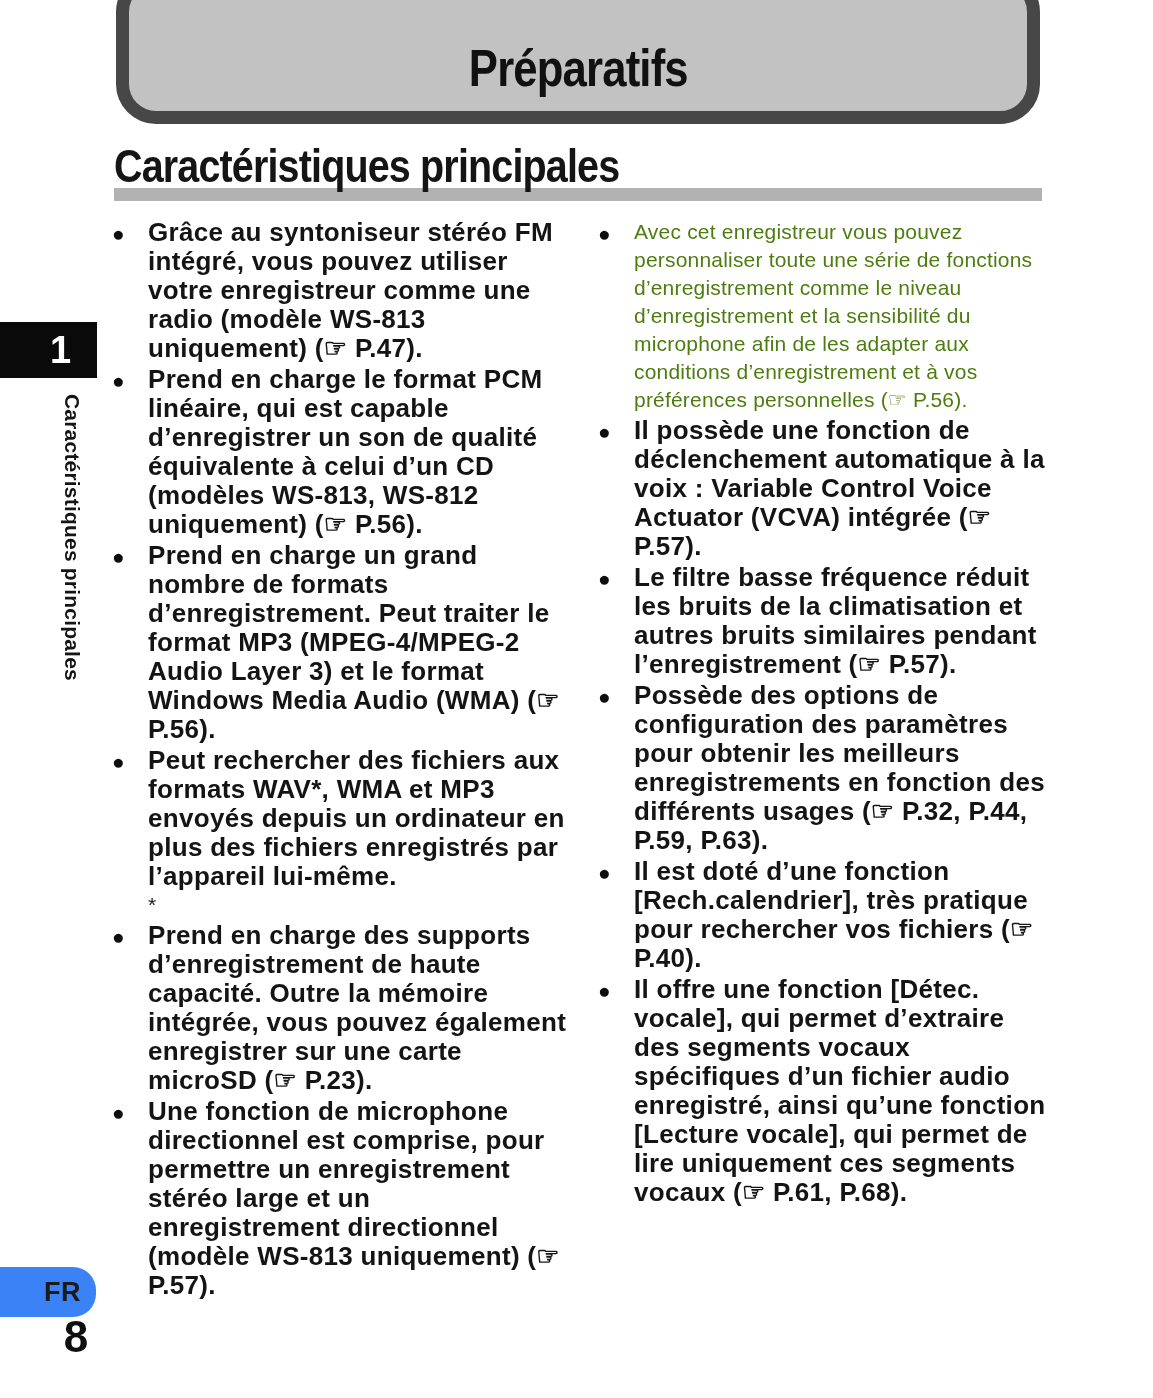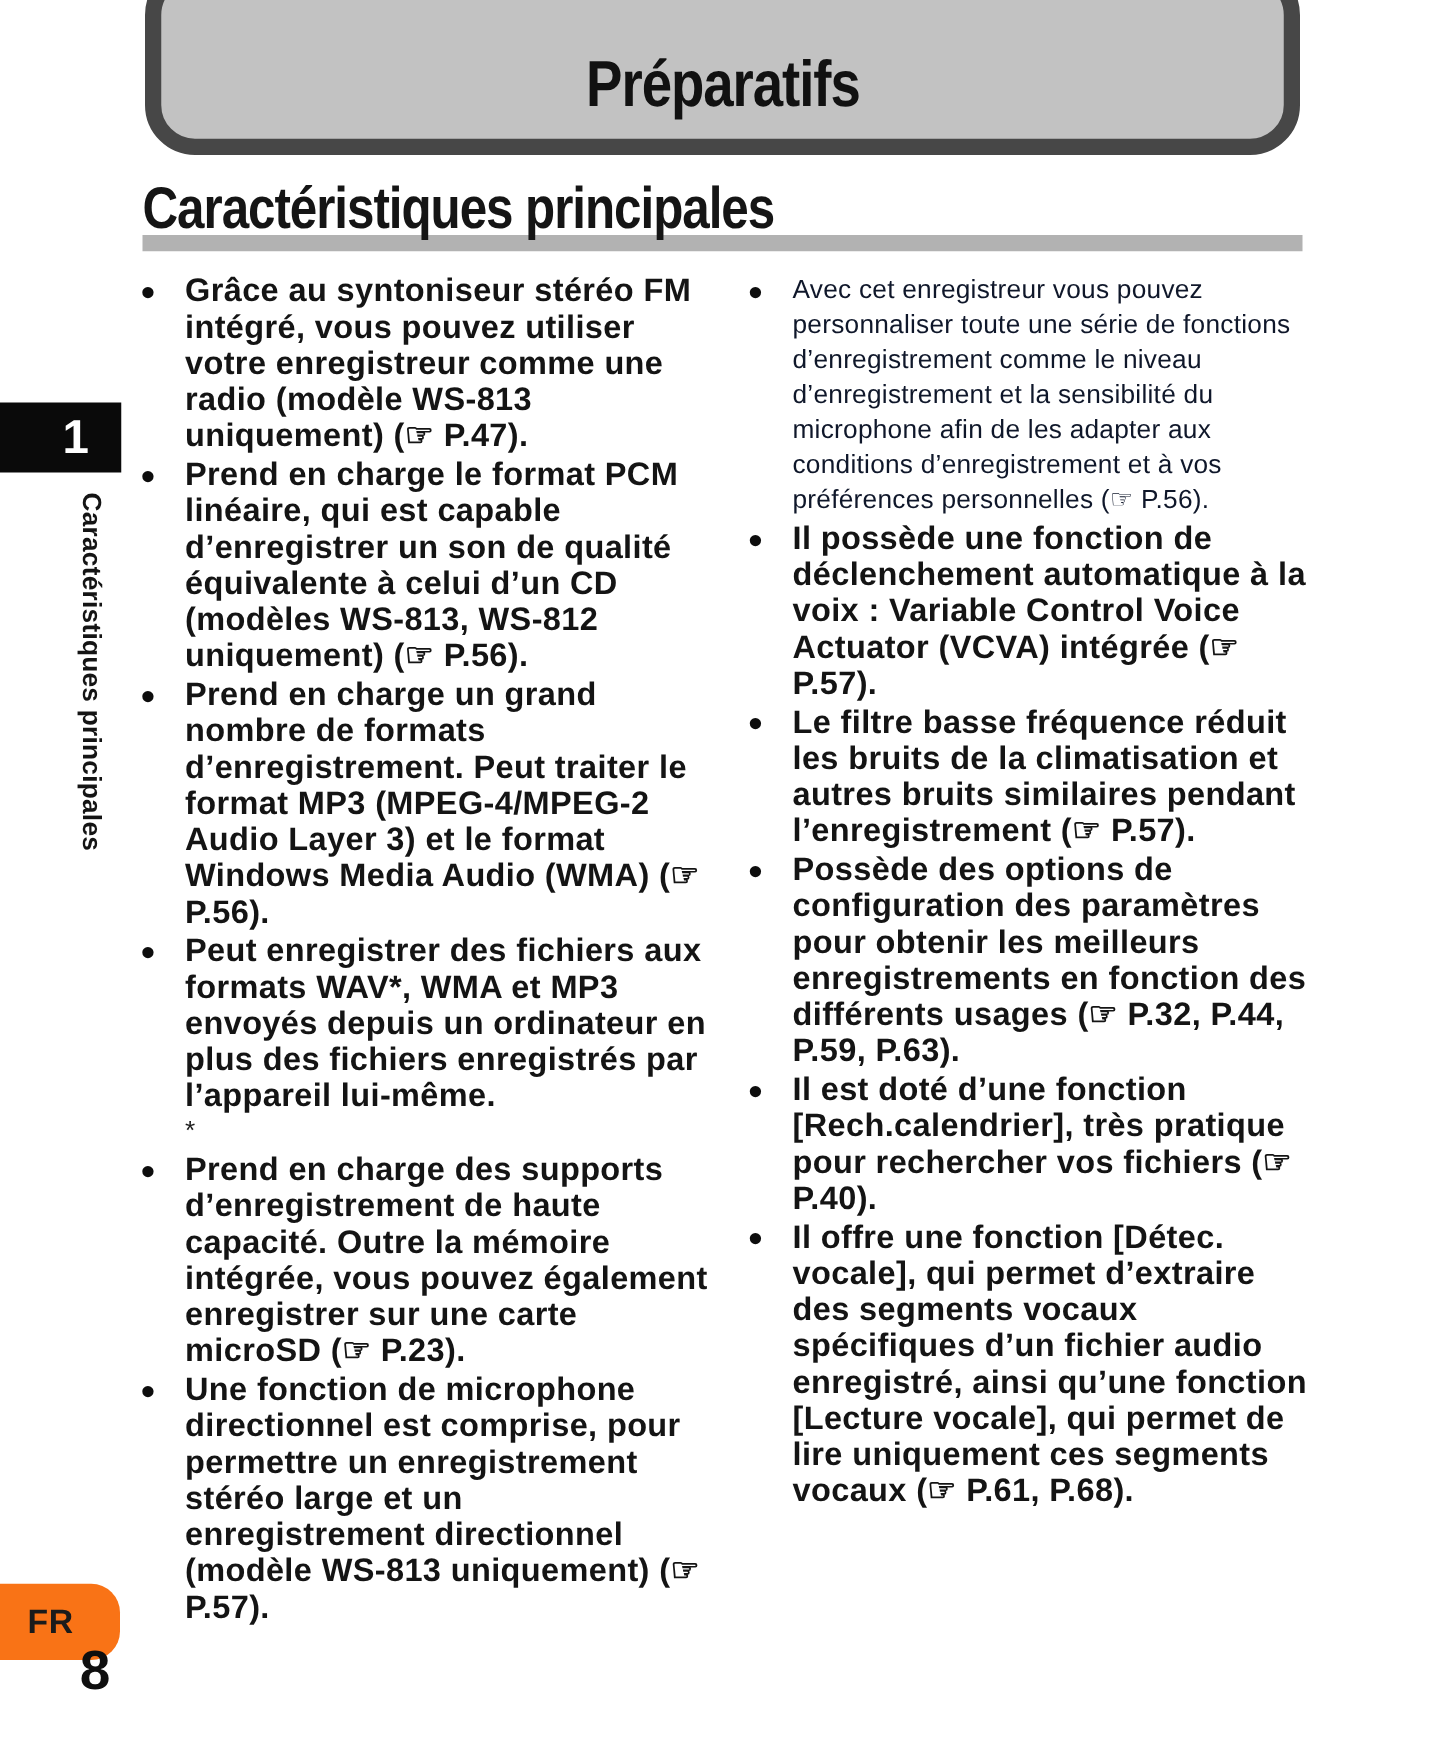--- a/index.html
+++ b/index.html
@@ -48,29 +48,29 @@
   .features.right { left:598px; width:452px; }
   .feature-item { display:flex; gap:10px; margin-bottom:2px; }
   .bullet {
     flex:0 0 26px; font-size:21px; line-height:29px; color:#0d0d0d;
     padding-top:1px;
   }
   .feature-body { flex:1; }
   .lead { display:block; font-weight:bold; font-size:26px; line-height:29px;
           letter-spacing:0.3px; color:#141414; }
   .detail { display:block; font-weight:normal; font-size:21px; line-height:28px;
-            letter-spacing:0.2px; color:#0f172a; }
+            letter-spacing:0.2px; color:#4d7c0f; }
   .footnote { display:flex; font-weight:normal; font-size:21px; line-height:28px; color:#1c1c1c; }
   .footnote .star { flex:0 0 32px; }
 
   
   .lang-badge {
-    position:absolute; left:0; top:1267px; width:96px; height:61px;
-    background:#f97316; border-radius:0 23px 23px 0;
-    display:flex; align-items:center; justify-content:center; padding-right:15px;
+    position:absolute; left:0; top:1267px; width:96px; height:50px;
+    background:#3b82f6; border-radius:0 23px 23px 0;
+    display:flex; align-items:center; justify-content:flex-end; padding-right:15px;
   }
   .lang-badge span { font-weight:bold; font-size:27px; color:#1b1b1b; letter-spacing:0.5px; }
   .page-number {
     position:absolute; left:46px; top:1312px; width:60px; text-align:center;
     font-weight:bold; font-size:44px; color:#0f0f0f;
   }
 </style>
 </head>
 <body>
 
@@ -103,21 +103,21 @@
     </li>
     <li class="feature-item">
       <span class="bullet">●</span>
       <div class="feature-body">
         <span class="lead">Prend en charge un grand nombre de formats d’enregistrement. Peut traiter le format MP3 (MPEG-4/MPEG-2 Audio Layer 3) et le format Windows Media Audio (WMA) (☞ P.56).</span>
       </div>
     </li>
     <li class="feature-item">
       <span class="bullet">●</span>
       <div class="feature-body">
-        <span class="lead">Peut enregistrer des fichiers aux formats WAV*, WMA et MP3 envoyés depuis un ordinateur en plus des fichiers enregistrés par l’appareil lui-même.</span>
+        <span class="lead">Peut rechercher des fichiers aux formats WAV*, WMA et MP3 envoyés depuis un ordinateur en plus des fichiers enregistrés par l’appareil lui-même.</span>
         <span class="footnote">
           <span class="star">*</span>
         </span>
       </div>
     </li>
     <li class="feature-item">
       <span class="bullet">●</span>
       <div class="feature-body">
         <span class="lead">Prend en charge des supports d’enregistrement de haute capacité. Outre la mémoire intégrée, vous pouvez également enregistrer sur une carte microSD (☞ P.23).</span>
       </div>

